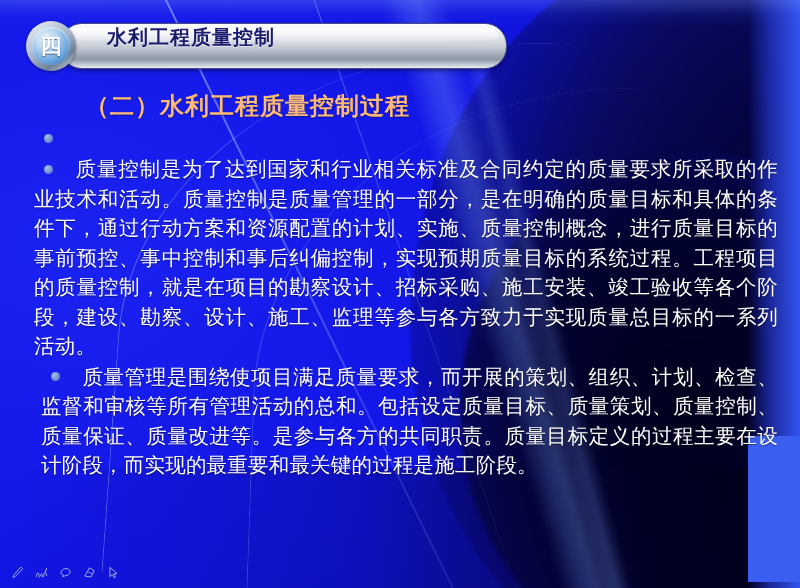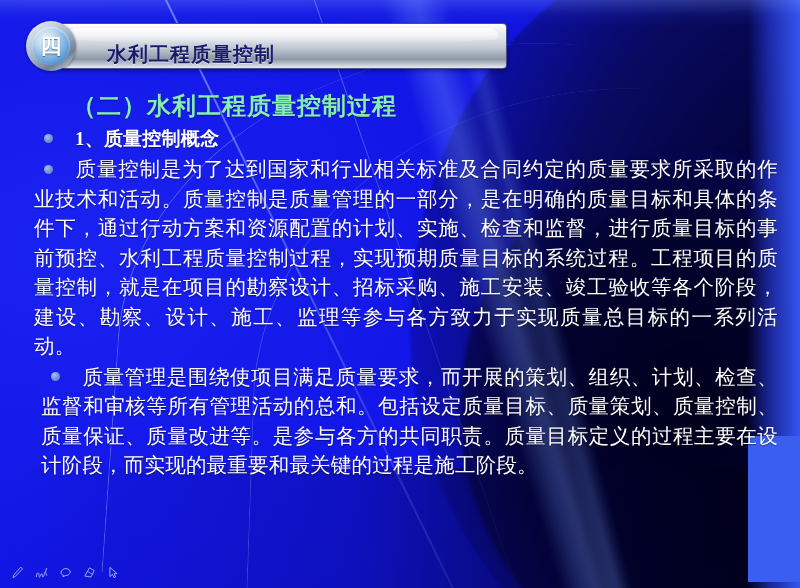--- a/index.html
+++ b/index.html
@@ -165,35 +165,35 @@
     font-weight: 700;
     color: #ffffff;
     line-height: 1;
     text-shadow: 0 1px 1px rgba(20,40,80,0.55);
   }
   .title-pill {
     position: relative;
     margin-left: -16px;
     width: 445px;
     height: 44px;
-    border-radius: 4px;
+    border-radius: 22px;
     background:
       linear-gradient(to bottom,
         #ffffff 0%,
         #f0f2f5 12%,
         #dfe3e9 32%,
         #c9cfd8 50%,
         #aab3c0 66%,
         #8d97a6 80%,
         #c2c9d3 92%,
         #e9edf2 100%);
     border: 1.5px solid #4a4a8c;
     box-shadow: 0 2px 4px rgba(0,0,0,0.4);
     display: flex;
-    align-items: flex-end;
+    align-items: flex-start;
     z-index: 2;
   }
   .title-pill::before {
     content: "";
     position: absolute;
     left: 6px; top: 4px;
     width: 432px; height: 15px;
     border-radius: 12px 12px 40% 40%;
     background: linear-gradient(to bottom, rgba(255,255,255,0.85), rgba(255,255,255,0.05));
     pointer-events: none;
@@ -206,26 +206,26 @@
     font-weight: 700;
     letter-spacing: 1px;
     color: #1b1b6e;
     text-shadow: 0 1px 0 rgba(255,255,255,0.55);
     white-space: nowrap;
   }
 
   
   .heading {
     position: absolute;
-    left: 72px;
+    left: 85px;
     top: 90px;
     font-family: "DejaVu Serif", "Liberation Serif", serif;
     font-size: 24px;
     font-weight: 700;
-    color: #86efac;
+    color: #fdba74;
     letter-spacing: 1px;
     text-shadow: 0 1px 1px rgba(0,0,0,0.35);
     white-space: nowrap;
   }
 
   .content {
     position: absolute;
     left: 34px;
     top: 124px;
     width: 744px;
@@ -308,25 +308,25 @@
     <div class="title-pill">
       <span class="title-text">水利工程质量控制</span>
     </div>
   </div>
 
   <div class="heading">（二）水利工程质量控制过程</div>
 
   <div class="content">
 
     <div class="block block-1">
-      <span class="bullet"></span><span class="para">1、质量控制概念</span>
+      <span class="bullet"></span>
     </div>
 
     <div class="block block-2">
-      <span class="bullet"></span><span class="para">质量控制是为了达到国家和行业相关标准及合同约定的质量要求所采取的作业技术和活动。质量控制是质量管理的一部分，是在明确的质量目标和具体的条件下，通过行动方案和资源配置的计划、实施、检查和监督，进行质量目标的事前预控、水利工程质量控制过程，实现预期质量目标的系统过程。工程项目的质量控制，就是在项目的勘察设计、招标采购、施工安装、竣工验收等各个阶段，建设、勘察、设计、施工、监理等参与各方致力于实现质量总目标的一系列活动。</span>
+      <span class="bullet"></span><span class="para">质量控制是为了达到国家和行业相关标准及合同约定的质量要求所采取的作业技术和活动。质量控制是质量管理的一部分，是在明确的质量目标和具体的条件下，通过行动方案和资源配置的计划、实施、质量控制概念，进行质量目标的事前预控、事中控制和事后纠偏控制，实现预期质量目标的系统过程。工程项目的质量控制，就是在项目的勘察设计、招标采购、施工安装、竣工验收等各个阶段，建设、勘察、设计、施工、监理等参与各方致力于实现质量总目标的一系列活动。</span>
     </div>
 
     <div class="block block-3">
       <span class="bullet"></span><span class="para">质量管理是围绕使项目满足质量要求，而开展的策划、组织、计划、检查、监督和审核等所有管理活动的总和。包括设定质量目标、质量策划、质量控制、质量保证、质量改进等。是参与各方的共同职责。质量目标定义的过程主要在设计阶段，而实现的最重要和最关键的过程是施工阶段。</span>
     </div>
 
   </div>
 
   <div class="toolbar">
 

